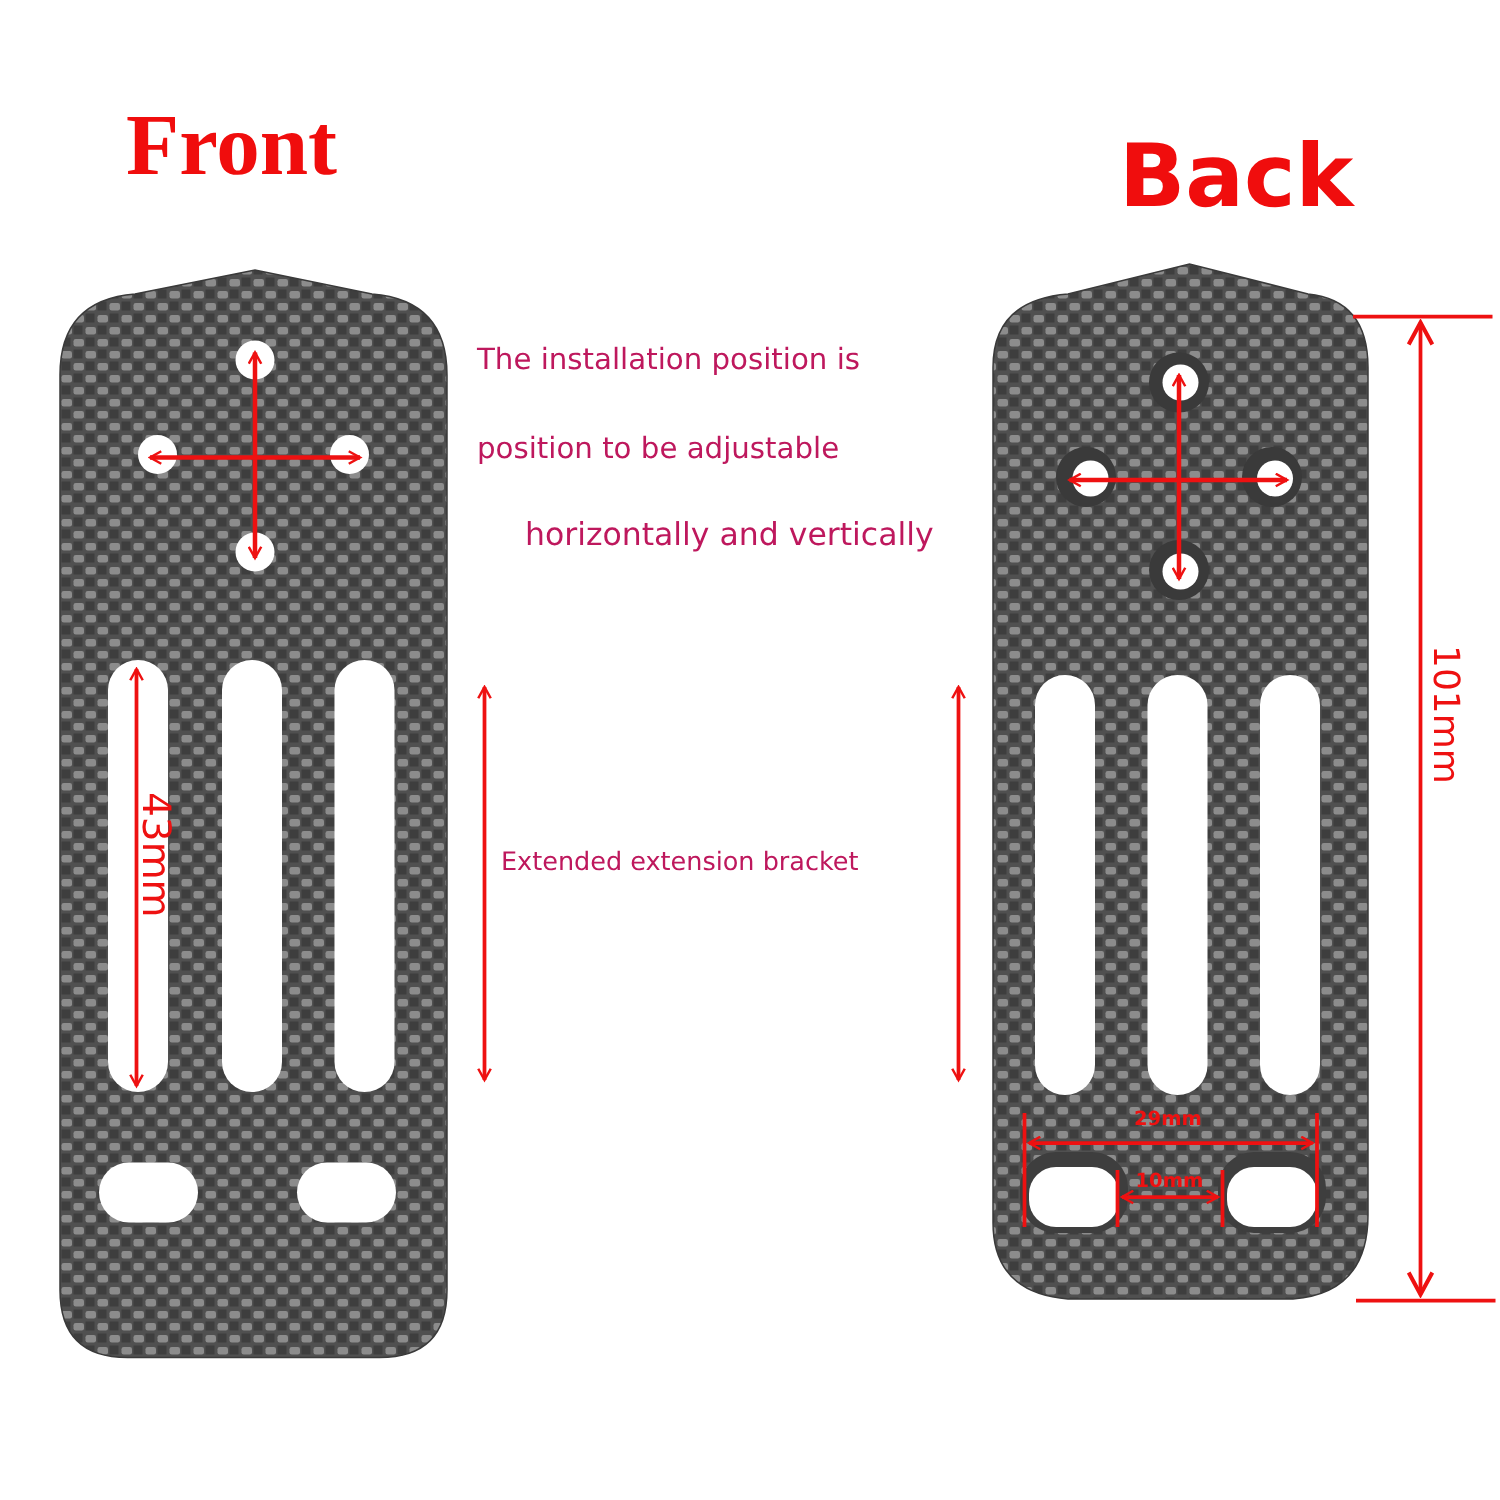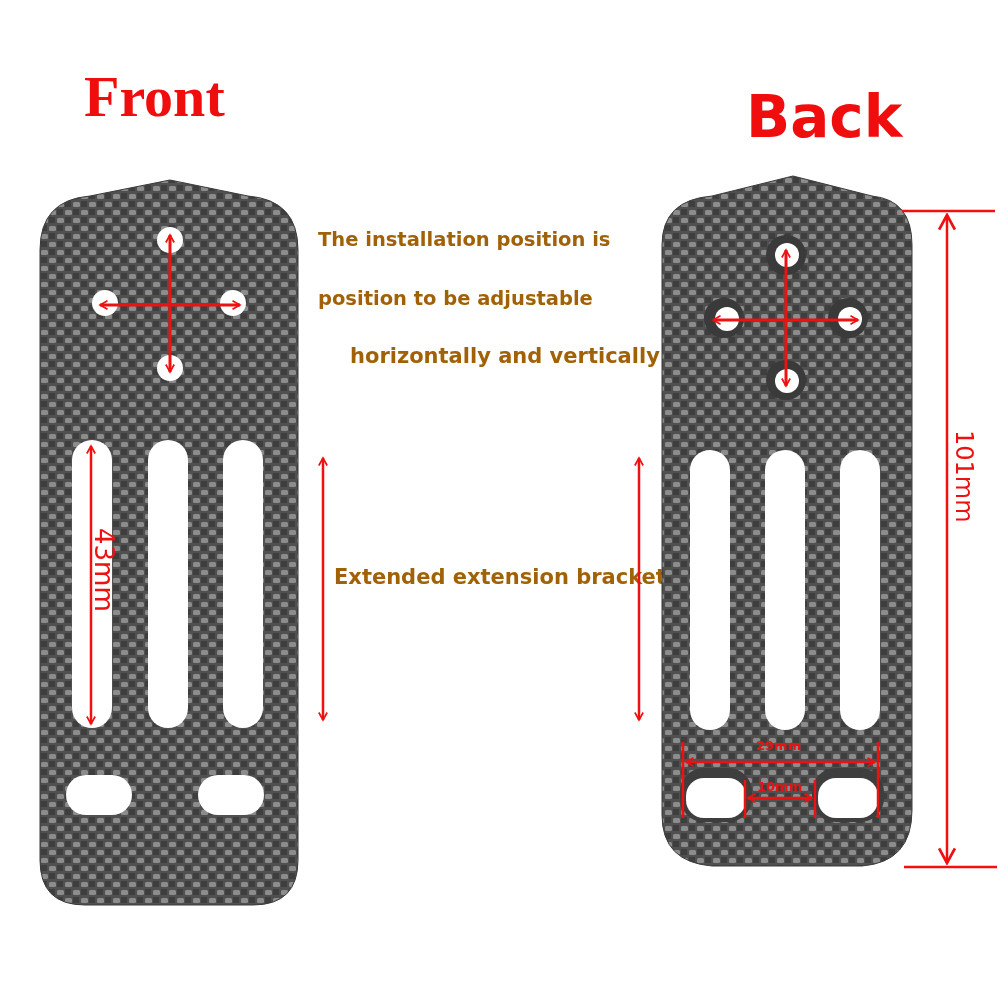--- a/index.html
+++ b/index.html
@@ -1,24 +1,24 @@
 <!DOCTYPE html>
 <html><head>
 <meta charset="utf-8">
 <style>
   html, body { margin: 0; padding: 0; background: #ffffff; }
   body { width: 1000px; height: 1000px; position: relative; overflow: hidden; font-family: "DejaVu Sans", sans-serif; }
   .title { position: absolute; font-family: "DejaVu Sans", sans-serif; font-weight: bold; color: #f00d0d; letter-spacing: 0px; line-height: 1; }
   #front-title { left: 84px; top: 68px; font-size: 58px; font-family: Liberation Serif, serif; }
   #back-title { left: 746px; top: 88px; font-size: 58px; }
-  .note { position: absolute; font-family: "DejaVu Sans", sans-serif; font-weight: bold; color: #a16207; line-height: 1; white-space: nowrap; }
+  .note { position: absolute; font-family: "DejaVu Sans", sans-serif; font-weight: normal; color: #be185d; line-height: 1; white-space: nowrap; }
   #note-l1 { left: 318px; top: 230px; font-size: 19.5px; }
   #note-l2 { left: 318px; top: 289px; font-size: 19.5px; }
   #note-l3 { left: 318px; top: 346px; font-size: 21px; margin-left: 32px; }
-  #ext-label { left: 334px; top: 567px; font-size: 21px; }
+  #ext-label { left: 334px; top: 567px; font-size: 17px; }
   svg.scene { position: absolute; left: 0; top: 0; }
   .dimtext { font-family: "DejaVu Sans", sans-serif; fill: #ee1111; }
 </style>
 </head>
 <body>
 
 <div id="front-title" class="title">Front</div>
 <div id="back-title" class="title">Back</div>
 
 <div id="note-l1" class="note">The installation position is</div>

